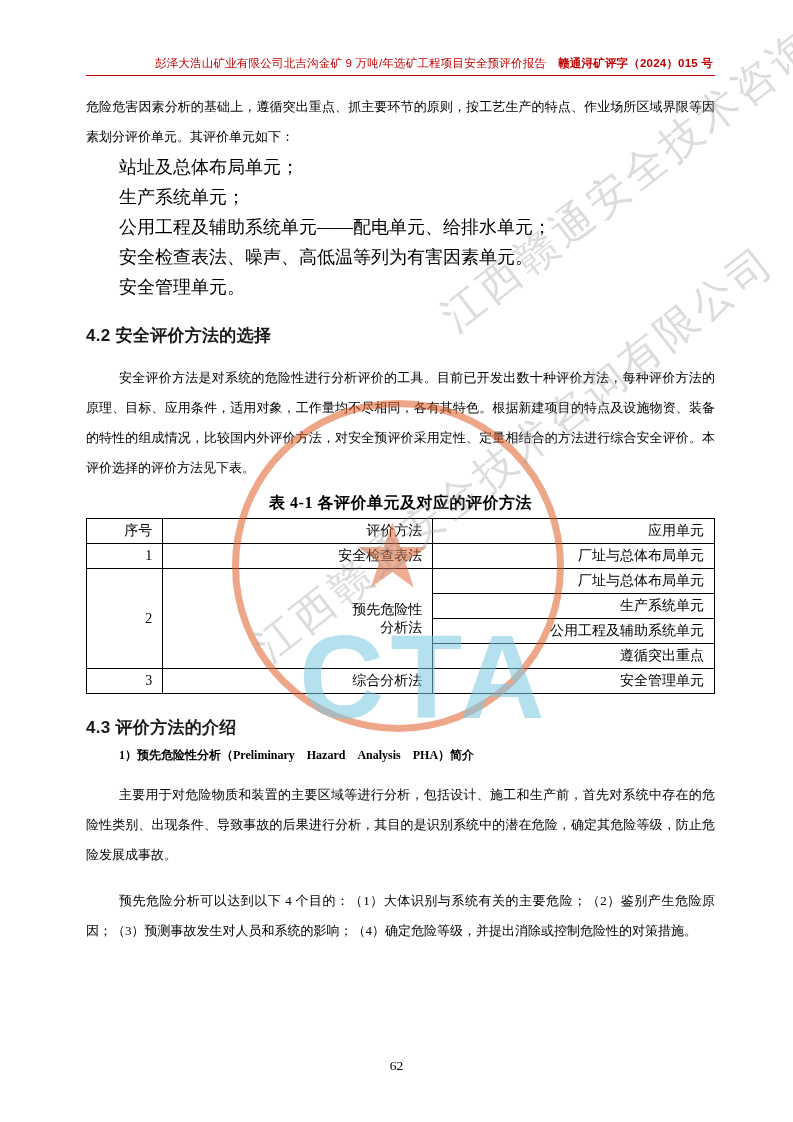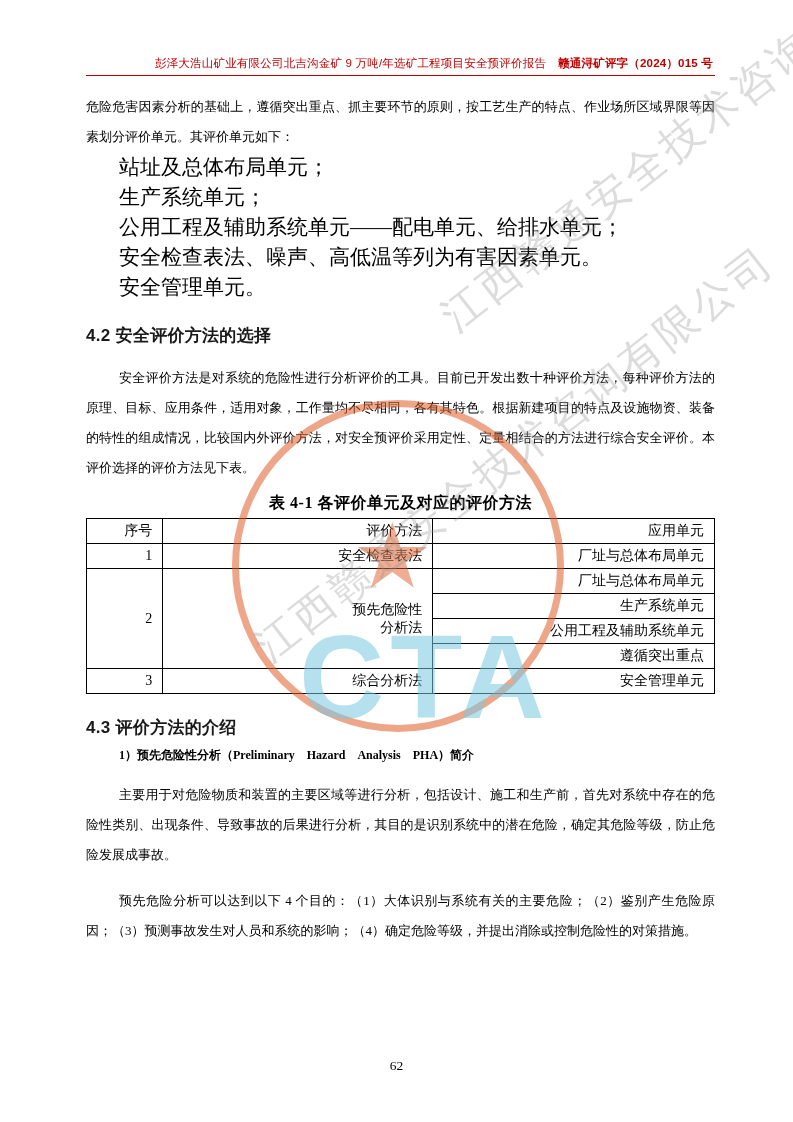--- a/index.html
+++ b/index.html
@@ -45,21 +45,21 @@
   
   .para {
     font-size: 13px;
     line-height: 30px;
     text-align: justify;
     text-justify: inter-ideograph;
     margin: 16px 0 0 0;
   }
   .indent { text-indent: 33px; }
   .list-line {
-    font-size: 21px;
+    font-size: 18px;
     line-height: 30px;
     text-indent: 33px;
   }
 
   h2.section {
     font-size: 17px;
     font-weight: bold;
     font-family: "Liberation Sans", "DejaVu Sans", sans-serif;
     color: #1a1a1a;
     margin: 22px 0 6px 0;

